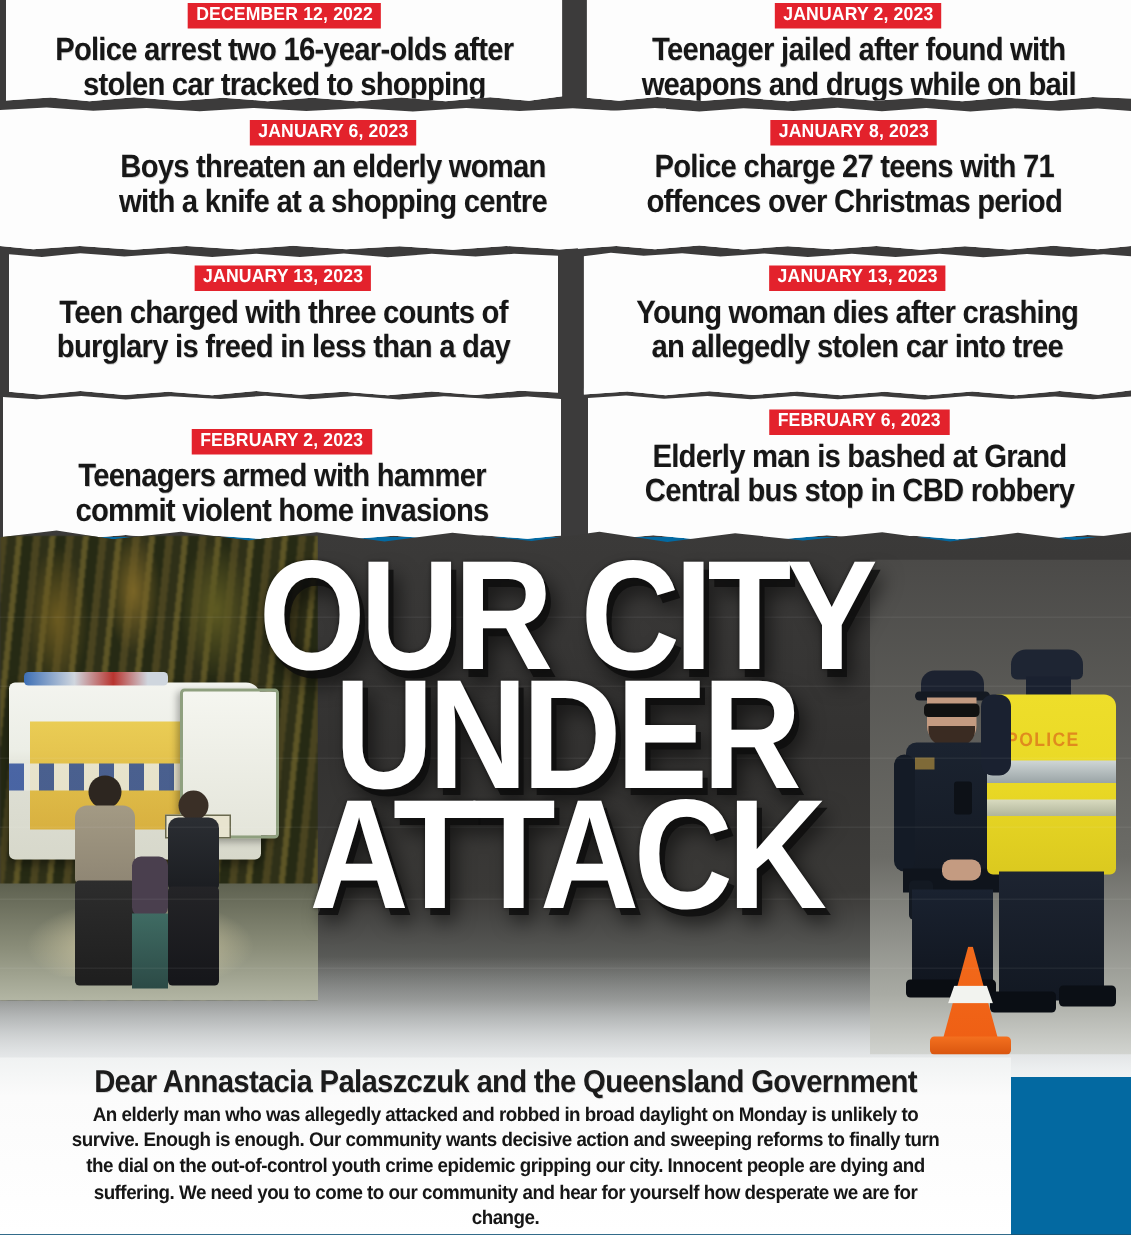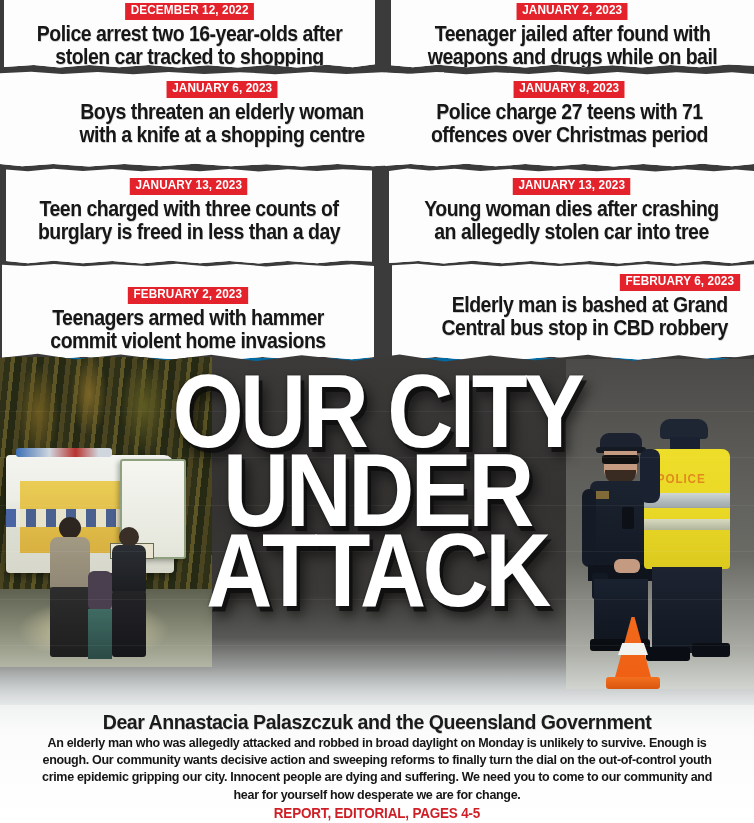--- a/index.html
+++ b/index.html
@@ -142,21 +142,21 @@
   .p-khaki .legs{ position:absolute; top:50px; width:40px; height:70px; background:linear-gradient(to bottom,#2d2d2d,#1e1e1e); border-radius:3px; }
   .p-dark{ left:112px; width:34px; height:112px; }
   .p-dark .torso{ position:absolute; top:0; width:34px; height:48px; background:linear-gradient(to bottom,#2b2e33,#1b1d21); border-radius:7px 7px 3px 3px; }
   .p-dark .head{ position:absolute; top:-18px; left:7px; width:20px; height:20px; background:#3a2f26; border-radius:50%; }
   .p-dark .legs{ position:absolute; top:46px; width:34px; height:66px; background:linear-gradient(to bottom,#242427,#15161a); border-radius:3px; }
   .p-mid{ left:88px; width:24px; height:86px; }
   .p-mid .torso{ position:absolute; top:0; width:24px; height:40px; background:#4a3f4e; border-radius:6px; }
   .p-mid .legs{ position:absolute; top:38px; width:24px; height:50px; background:linear-gradient(to bottom,#3f6b63,#2c4a46); }
 
   
-  .ph-right{ position:absolute; right:0; top:6px; width:188px; height:330px; overflow:hidden; }
+  .ph-right{ position:absolute; right:0; top:20px; width:174px; height:330px; overflow:hidden; }
   .ph-right .bg{ position:absolute; inset:0; background:linear-gradient(to bottom,#4b4a48,#6b6b66 60%,#a9aba4 88%,#d2d4d0); }
   .cop1{ position:absolute; left:22px; bottom:42px; width:66px; height:214px; }
   .cop1 .cap{ position:absolute; top:0; left:12px; width:42px; height:17px; background:#1c2230; border-radius:9px 9px 3px 3px; }
   .cop1 .brim{ position:absolute; top:14px; left:8px; width:50px; height:6px; background:#141922; border-radius:3px; }
   .cop1 .face{ position:absolute; top:18px; left:16px; width:33px; height:31px; background:#c49b81; border-radius:0 0 12px 12px; }
   .cop1 .shades{ position:absolute; top:22px; left:14px; width:37px; height:9px; background:#111; border-radius:3px; }
   .cop1 .beard{ position:absolute; top:37px; left:17px; width:31px; height:13px; background:#3a2b22; border-radius:0 0 10px 10px; }
   .cop1 .vest{ position:absolute; top:48px; left:2px; width:62px; height:86px; background:linear-gradient(to bottom,#1b2330,#141a24); border-radius:7px 7px 4px 4px; }
   .cop1 .badge{ position:absolute; top:58px; left:8px; width:13px; height:8px; background:#7f6a38; }
   .cop1 .radio{ position:absolute; top:74px; left:34px; width:12px; height:22px; background:#0d1117; border-radius:2px; }
@@ -214,21 +214,21 @@
       7px 9px 14px rgba(0,0,0,.62),
       0 0 3px rgba(0,0,0,.5);
     white-space:nowrap;
   }
   #headline .l1{ font-size:104px; }
   #headline .l2{ font-size:104px; margin-top:-6px; }
   #headline .l3{ font-size:104px; margin-top:-6px; }
 
   
   #letter{
-    position:absolute; left:0; bottom:0; width:754px; height:118px;
+    position:absolute; left:0; bottom:0; width:674px; height:118px;
     background:linear-gradient(to bottom,#f0f2f2 0%,#fbfbfb 22%,#ffffff 100%);
     padding:5px 18px 4px 18px;
     text-align:center;
     z-index:8;
   }
   #letter .salute{
     font-weight:bold; font-size:21px; color:#1b1b1b;
     letter-spacing:-.5px; transform:scaleX(.93);
     line-height:1.1; margin-bottom:1px;
     text-shadow:.5px .5px 0 rgba(0,0,0,.15);
@@ -300,21 +300,21 @@
     </div>
 
     <div class="clip tornD" style="left:2px; top:263px; width:372px; height:97px;">
       <div class="clip-inner" style="padding-top:21px;">
         <span class="datebadge">FEBRUARY 2, 2023</span>
         <div class="hl">Teenagers armed with hammer
 commit violent home invasions</div>
       </div>
     </div>
 
-    <div class="clip tornC" style="left:392px; top:263px; width:362px; height:97px;text-align:right;">
+    <div class="clip tornC" style="left:392px; top:263px; width:362px; height:97px;">
       <div class="clip-inner" style="padding-top:8px;">
         <span class="datebadge">FEBRUARY 6, 2023</span>
         <div class="hl">Elderly man is bashed at Grand
 Central bus stop in CBD robbery</div>
       </div>
     </div>
   </div>
 
   <div id="hero">
 

